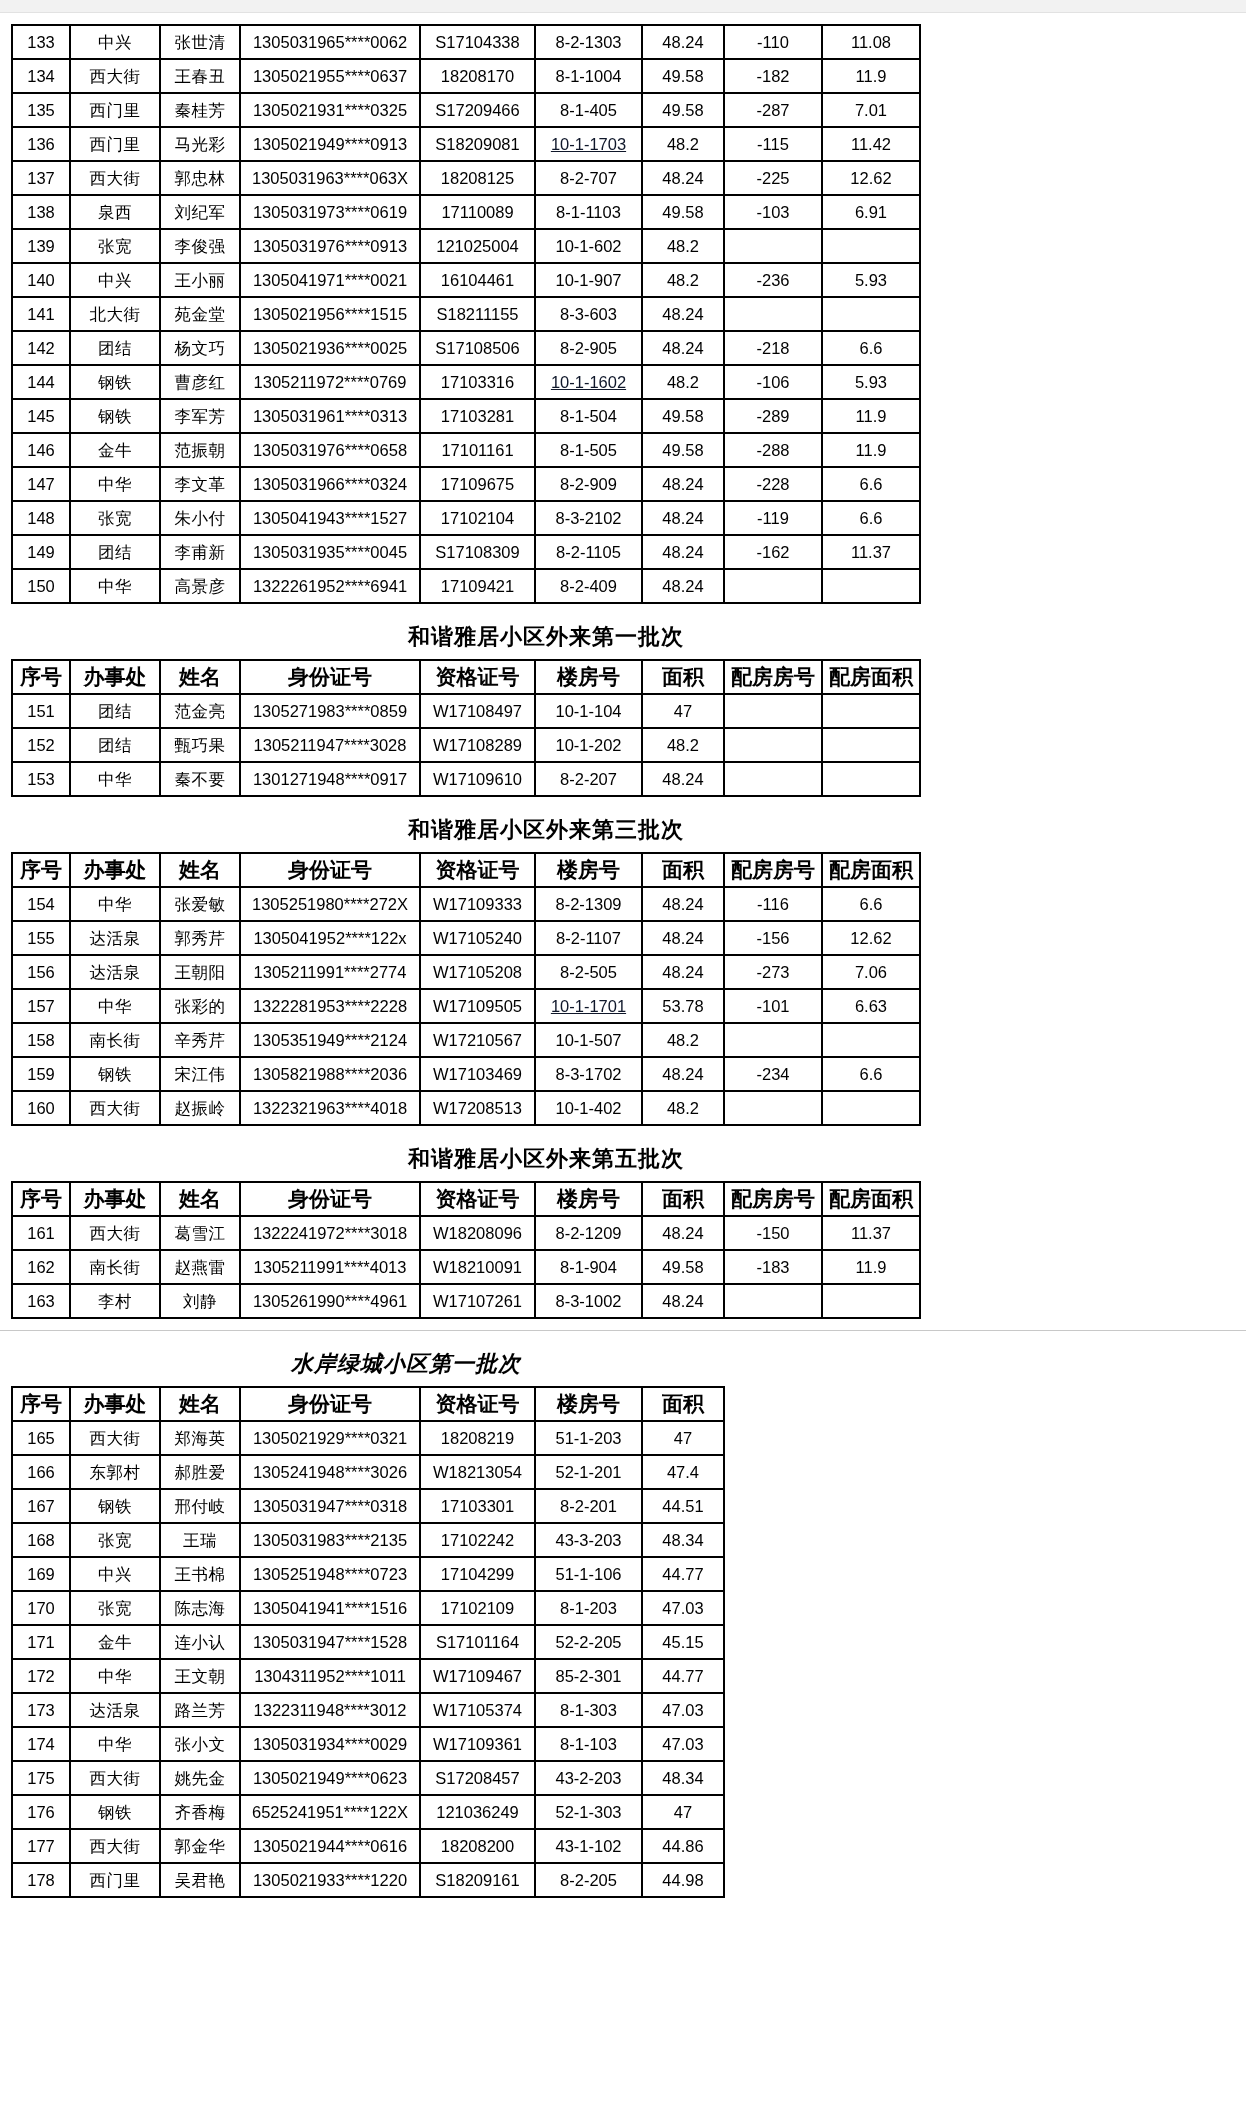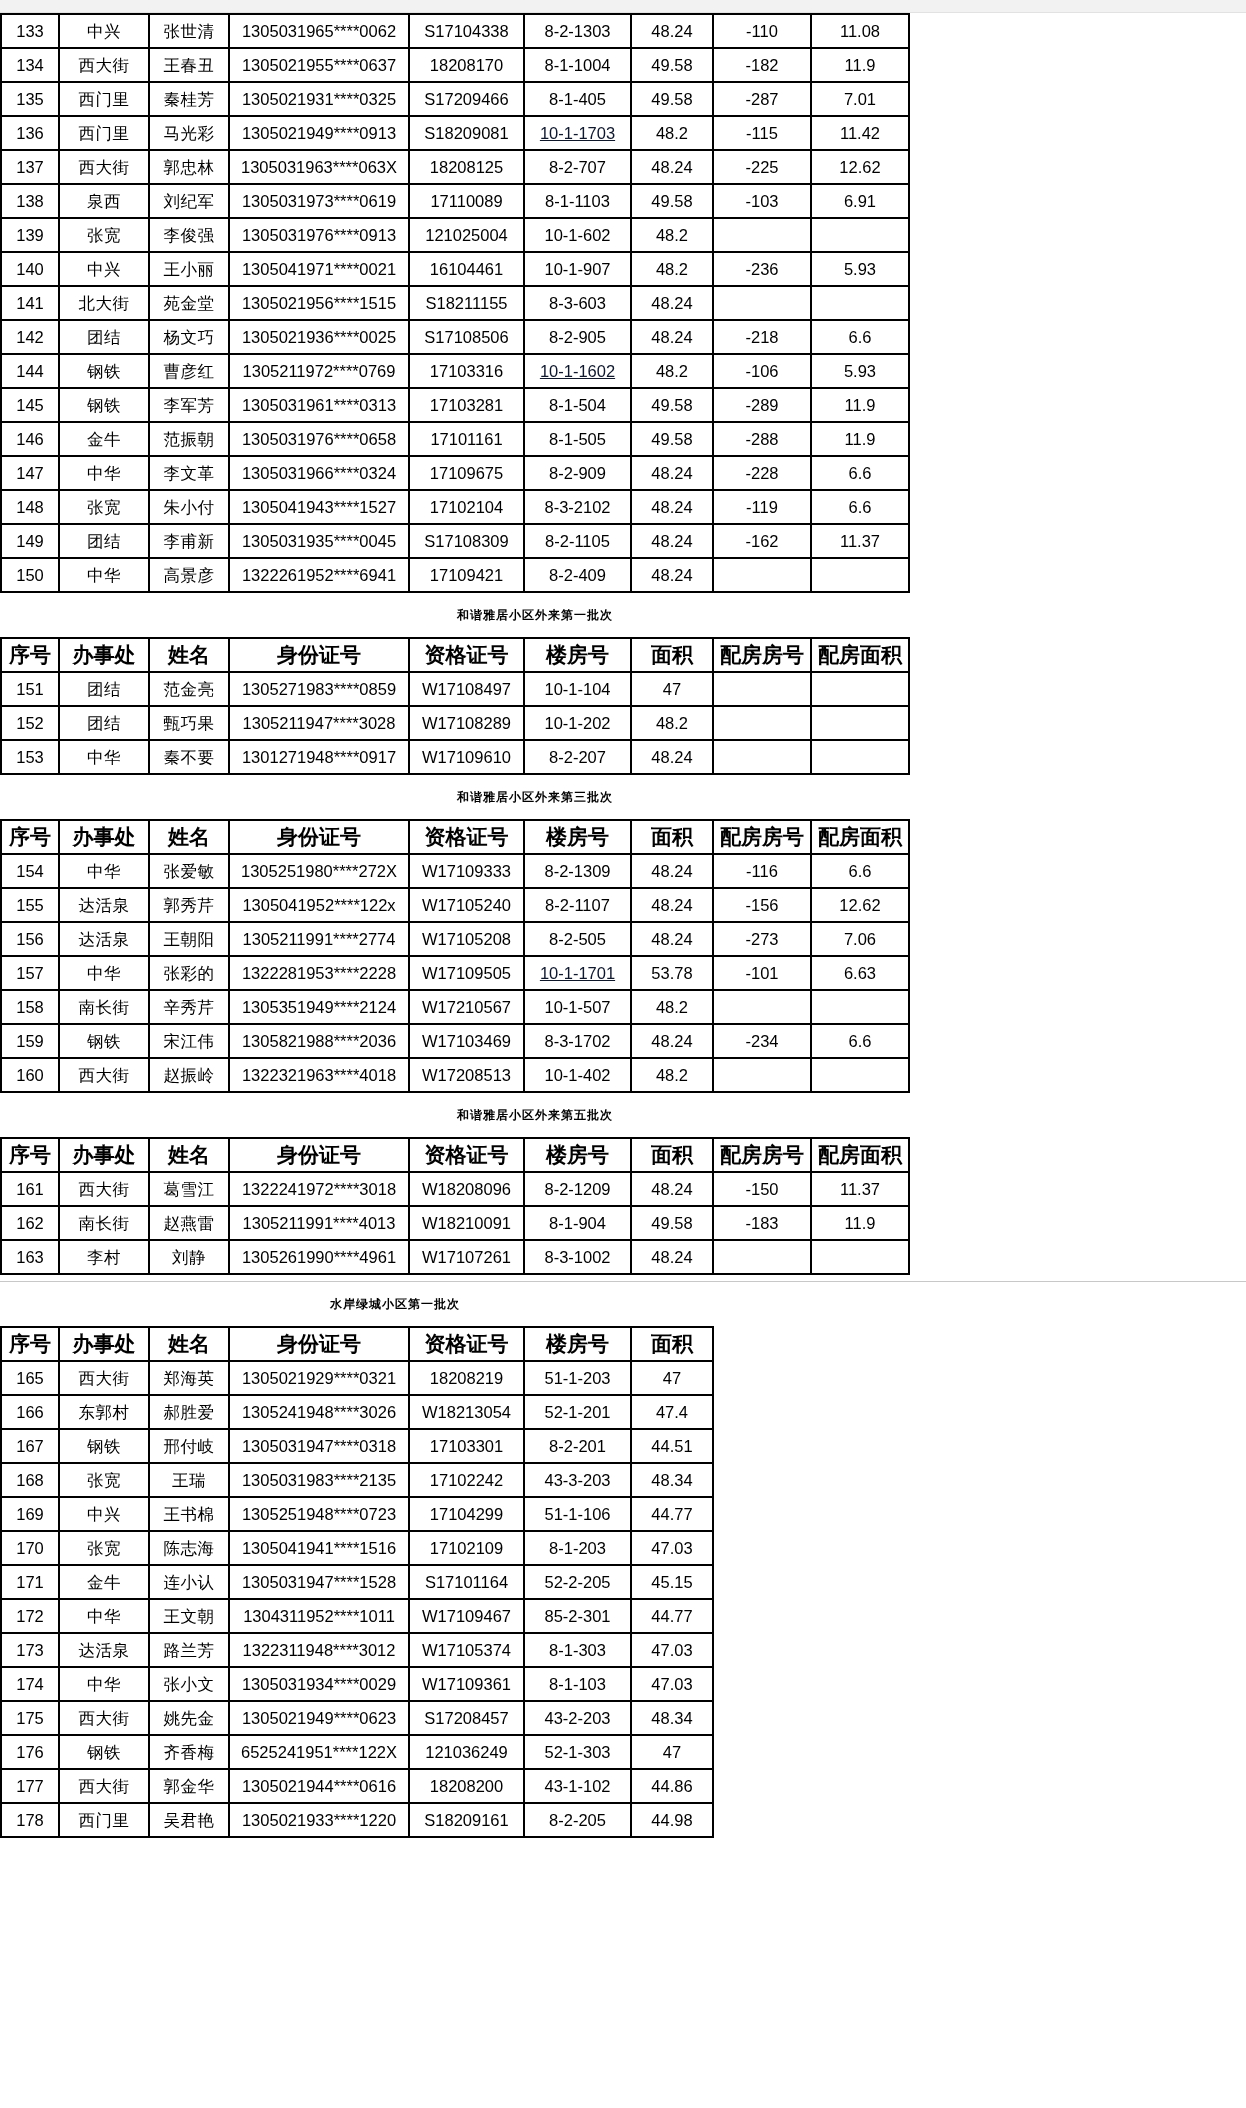--- a/index.html
+++ b/index.html
@@ -63,42 +63,43 @@
   .c-xarea { width: 96px; }
 
   td.num, th.num { font-family: "Liberation Sans", "DejaVu Sans", sans-serif; }
   td.cn { letter-spacing: 0.5px; }
 
   td.link span {
     color: #0f172a;
     text-decoration: underline;
   }
   .section-title {
-    font-size: 12px;
+    font-size: 22px;
     font-weight: bold;
     text-align: center;
     letter-spacing: 1px;
     height: 44px;
     line-height: 44px;
     width: 1070px;
     margin: 0;
   }
   .title-band {
     width: 1070px;
   }
   .title-band.narrow {
     width: 790px;
+    font-style: italic;
   }
   .hr-rule {
     border: none;
     border-top: 1px solid #c8c8c8;
     margin: 6px 0 0 0;
     width: 1246px;
   }
-  .blk { margin: 0; }
+  .blk { margin: 11px; }
 </style>
 </head>
 <body>
 
 <div class="page">
 
   <div class="topbar"></div>
 
   <div class="sheet">
     <div id="sections-root">

